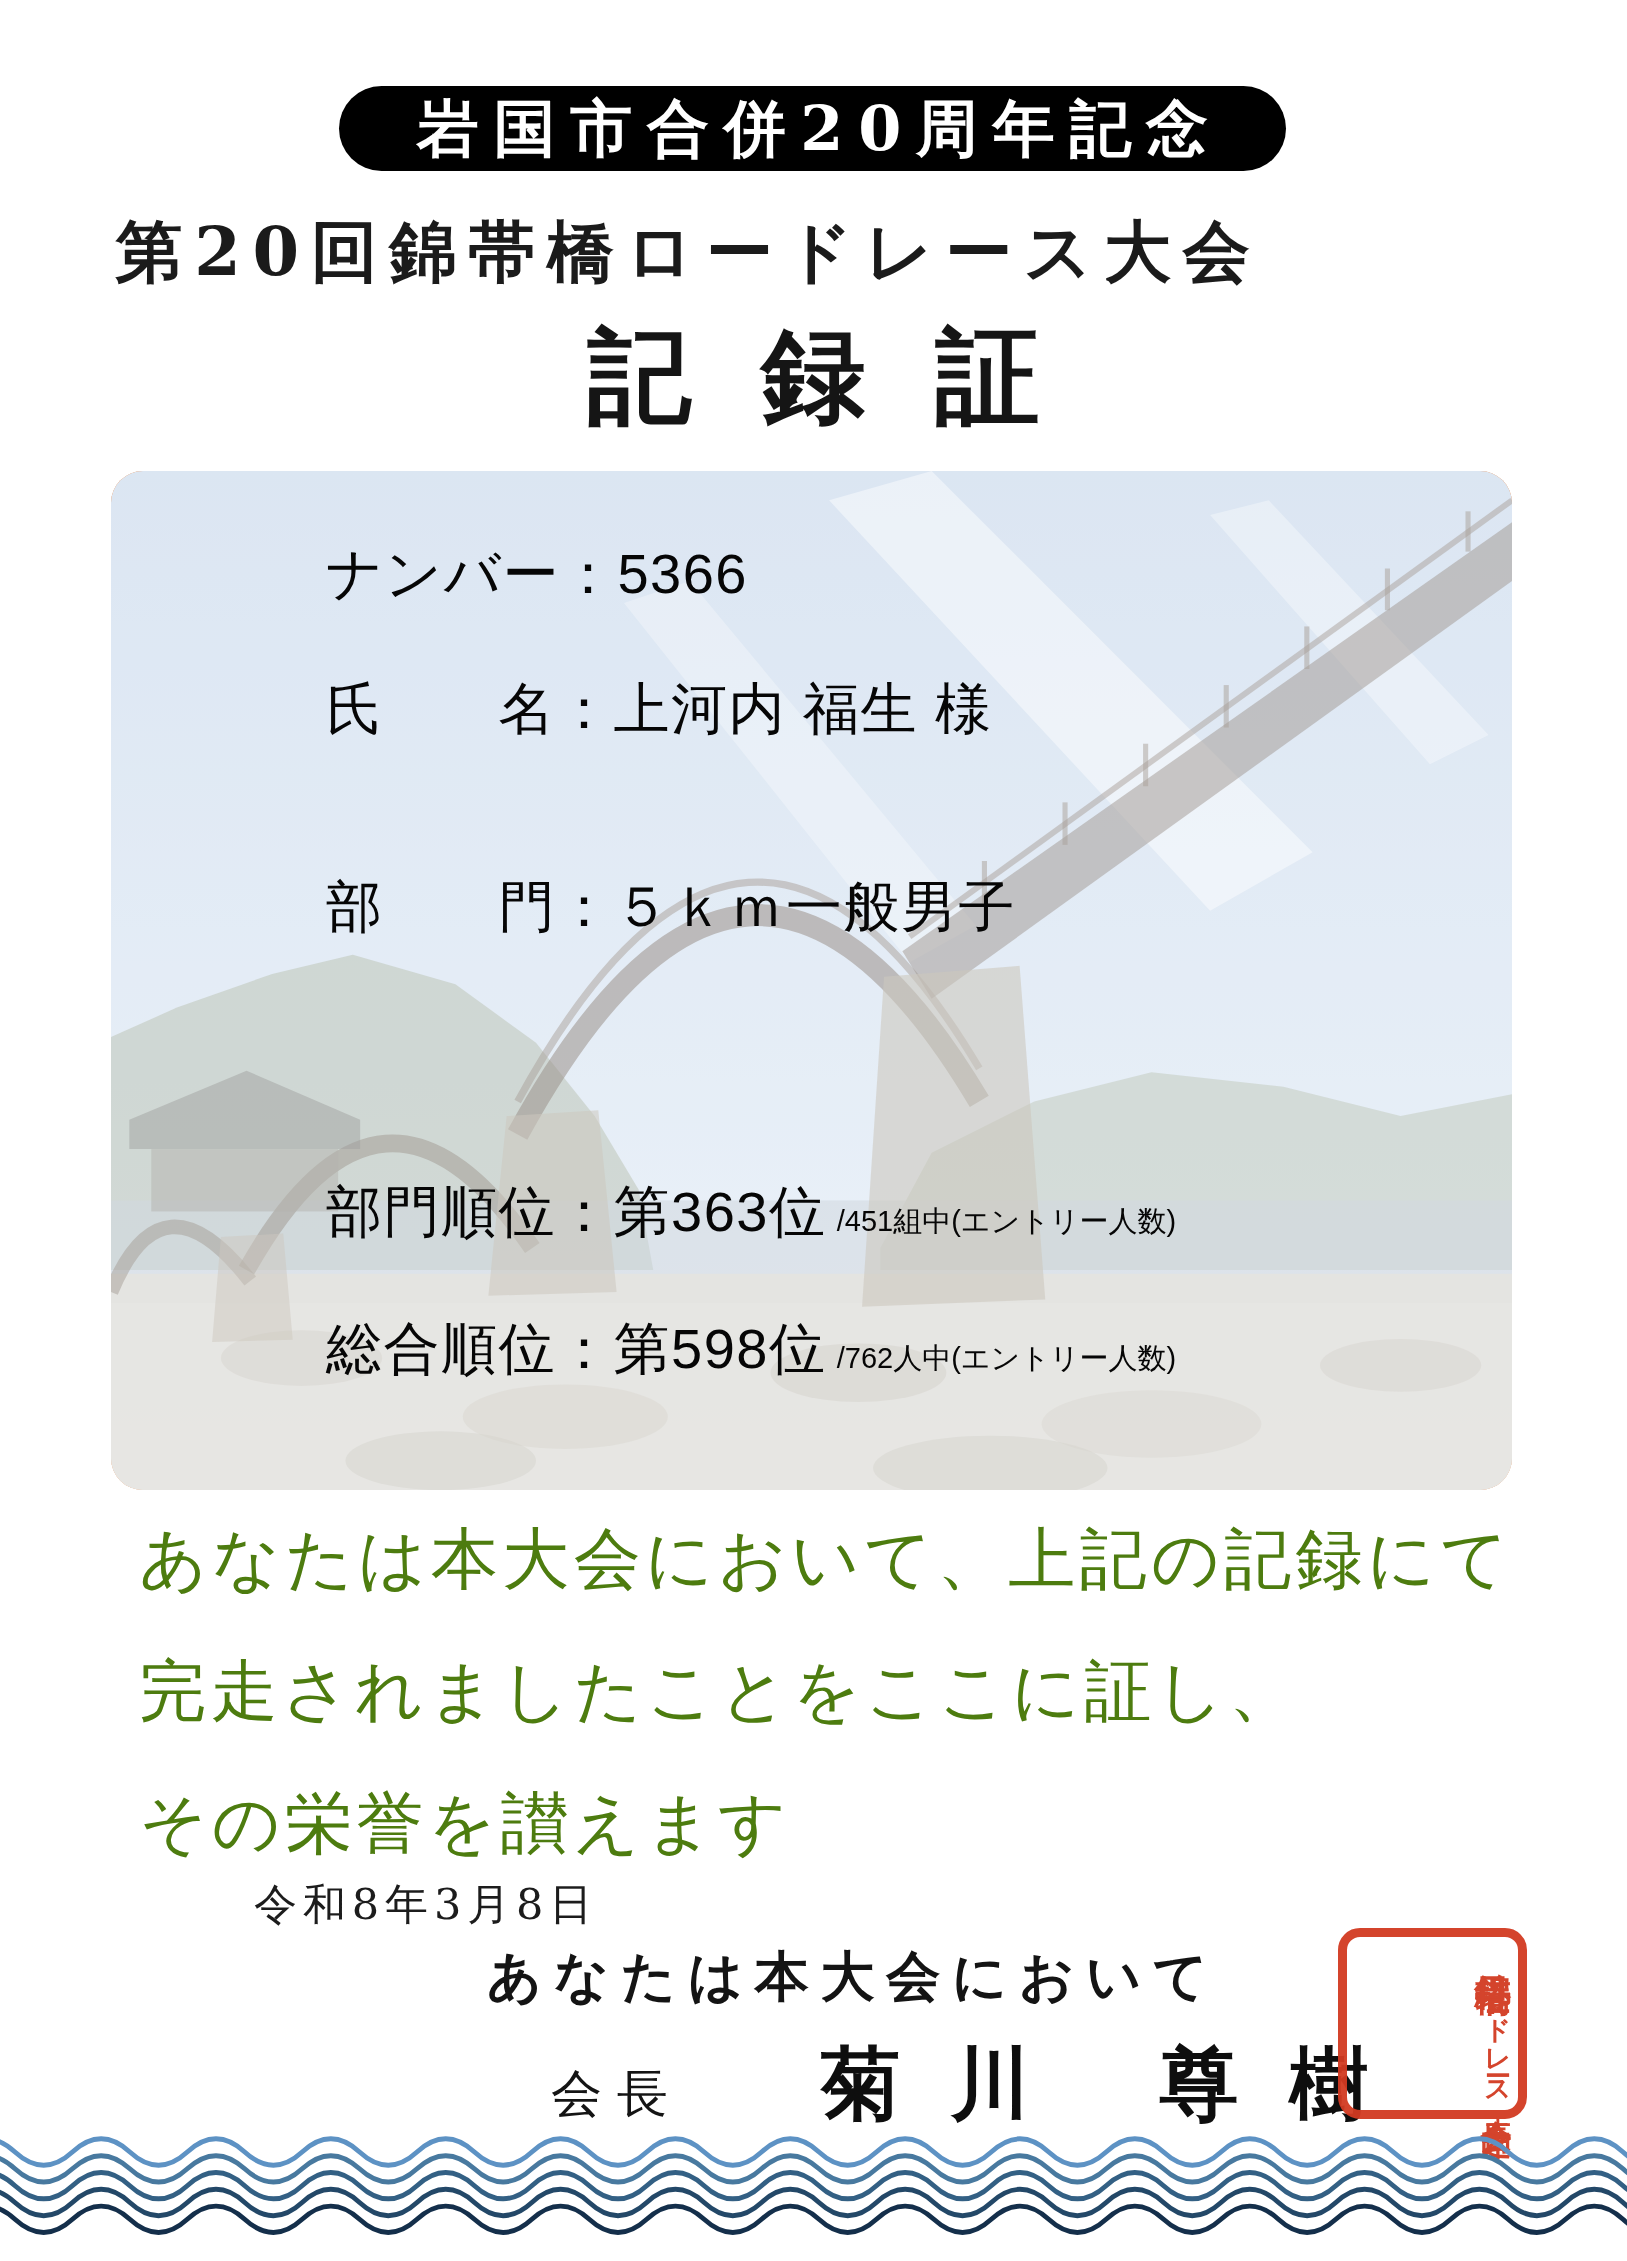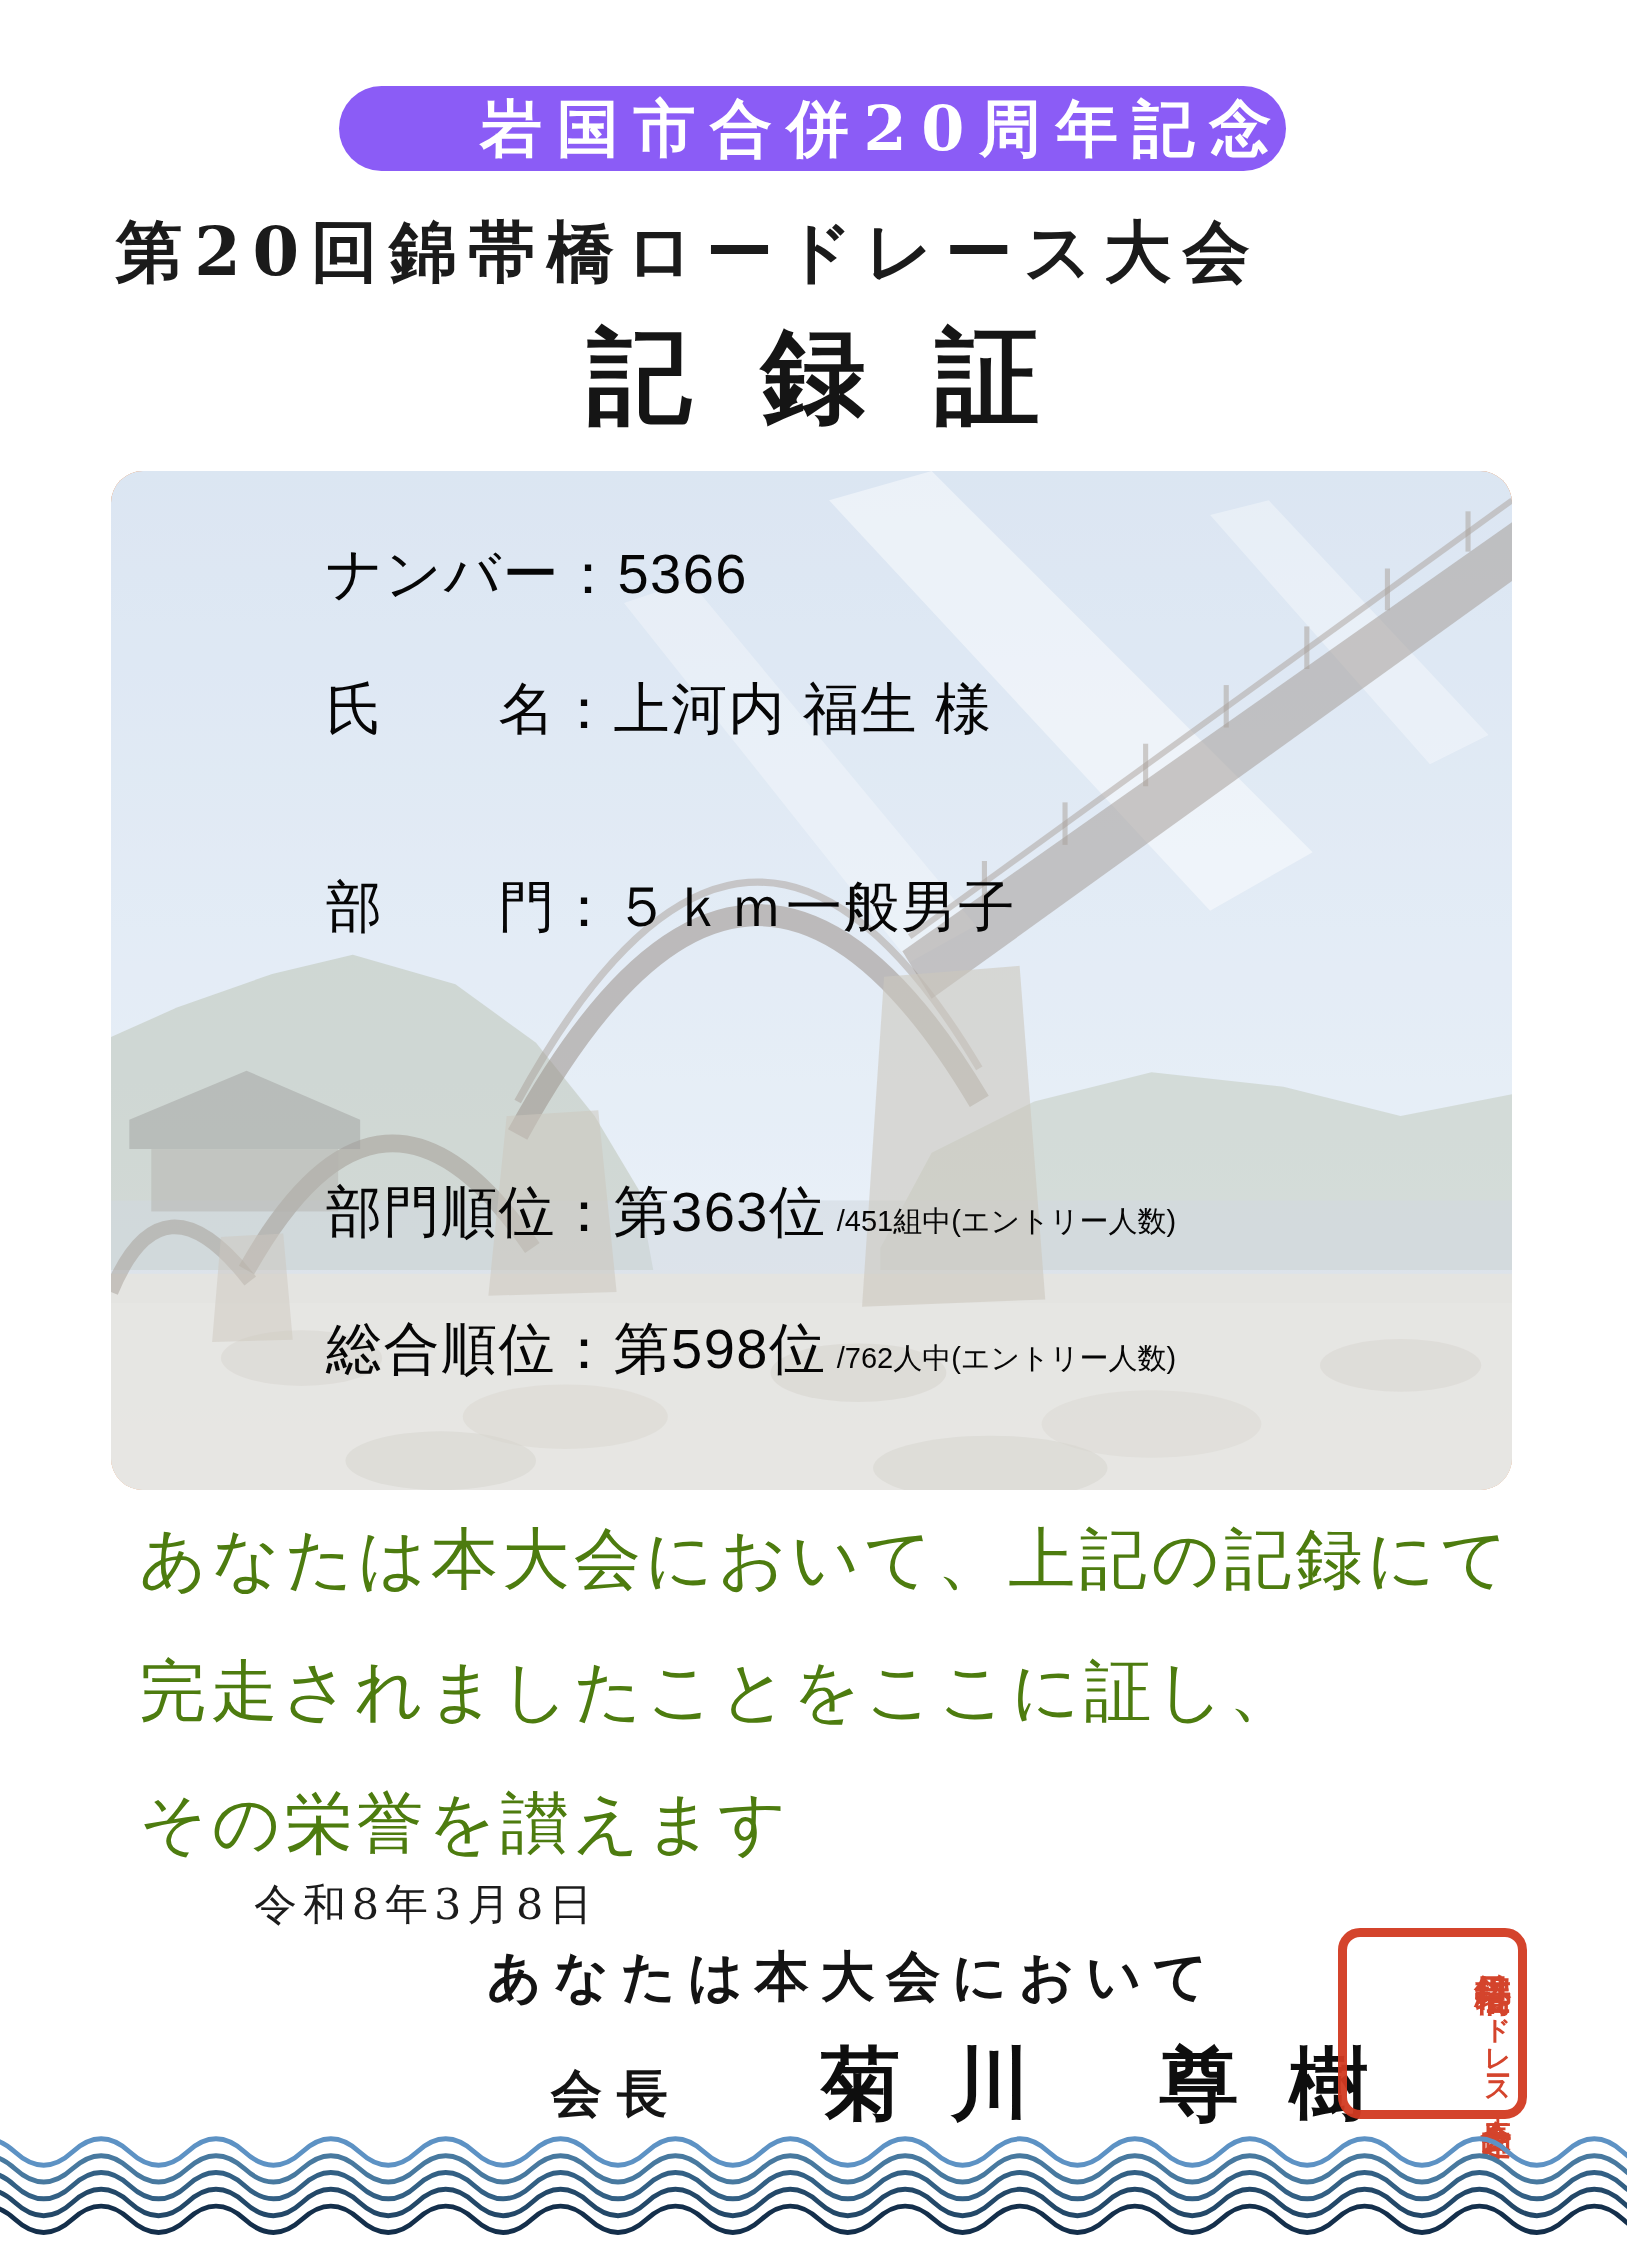--- a/index.html
+++ b/index.html
@@ -41,21 +41,21 @@
 
   
   .date-line{left:254px;top:1876px;white-space:nowrap;color:#1c1c1c;
              font-family:"DejaVu Serif","Liberation Serif",serif;
              font-size:43px;letter-spacing:5.9px;}
   .org-line{left:487px;top:1941px;white-space:nowrap;color:#141414;
             font-family:"DejaVu Serif","Liberation Serif",serif;
             font-size:54px;font-weight:bold;letter-spacing:11.7px;}
   .chair-label{left:551px;top:2060px;white-space:nowrap;color:#141414;
                font-family:"DejaVu Serif","Liberation Serif",serif;
-               font-size:51px;font-weight:bold;letter-spacing:14.7px;}
+               font-size:51px;font-weight:normal;letter-spacing:14.7px;}
   .chair-name{left:821px;top:2032px;white-space:nowrap;color:#0e0e0e;
               font-family:"DejaVu Serif","Liberation Serif",serif;
               font-size:79px;font-weight:bold;letter-spacing:51px;}
 
   
   .seal{left:1338px;top:1928px;width:189px;height:191px;border:9.5px solid #d23a21;
         border-radius:22px;box-sizing:border-box;opacity:.95;
         writing-mode:vertical-rl;display:flex;justify-content:center;
         padding:5.9px 4.4px;background:rgba(255,255,255,0.0);}
   .seal div{font-family:"DejaVu Serif","Liberation Serif",serif;font-weight:bold;
@@ -63,21 +63,21 @@
   .seal .c1{font-size:37px;letter-spacing:2.9px;}
   .seal .c2{font-size:26px;letter-spacing:1.5px;}
   .seal .c3{font-size:31px;letter-spacing:1.5px;}
 
   
   .waves{left:0;top:2122px;width:1627px;height:139px;}
 </style>
 </head>
 <body>
 
-<div class="abs banner" style="background: #8b5cf6; justify-content: flex-end;">
+<div class="abs banner" style="background: #000000;">
   <span class="banner-text" style="color: rgb(255, 255, 255);">岩国市合併20周年記念</span>
 </div>
 
 <div class="abs event-title">第20回錦帯橋ロードレース大会</div>
 <div class="abs cert-heading">記 録 証</div>
 
 <div class="abs card">
   <svg viewBox="0 0 1912 1390" preserveAspectRatio="none" aria-hidden="true">
     <defs>
       <linearGradient id="sky" x1="0" y1="0" x2="0" y2="1">

